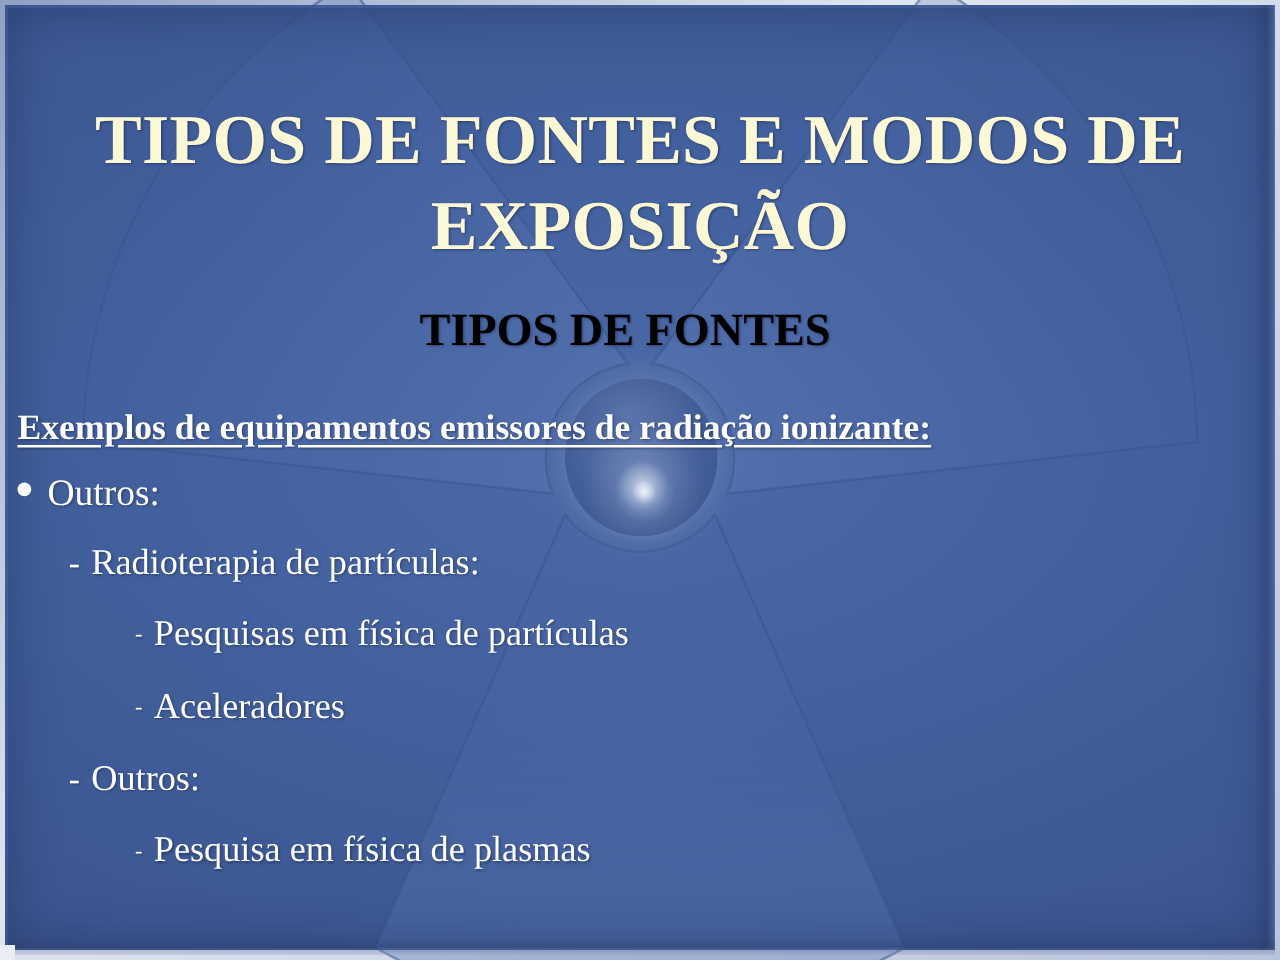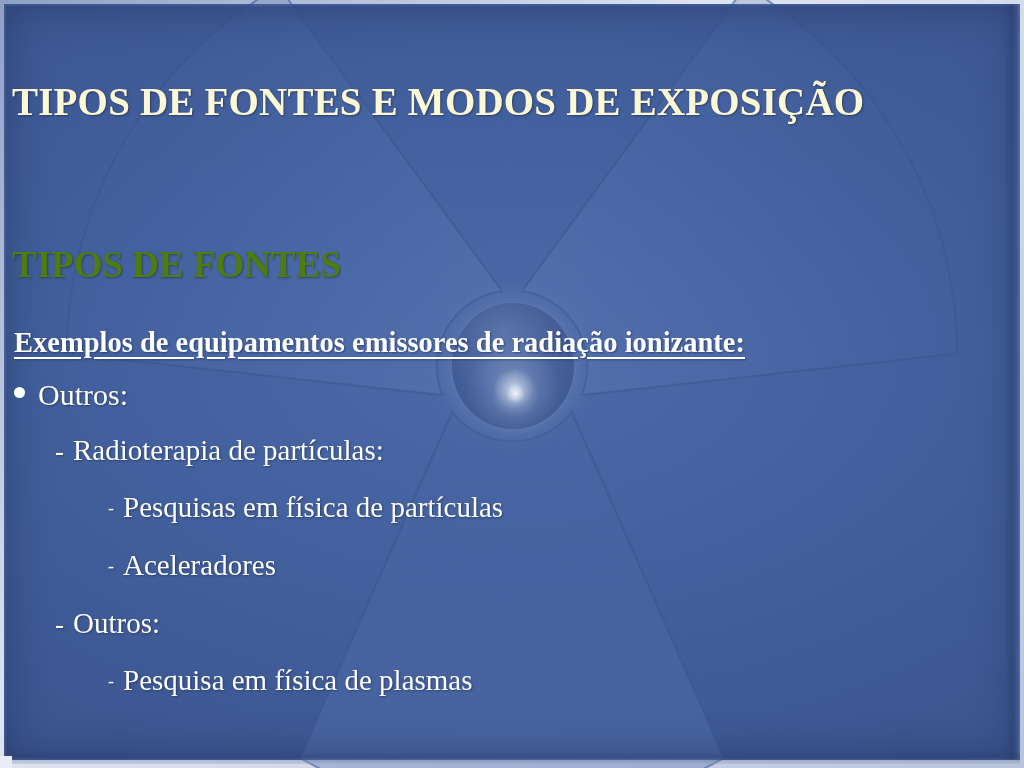--- a/index.html
+++ b/index.html
@@ -105,35 +105,35 @@
     left: 0;
     top: 0;
     width: 1024px;
     height: 768px;
   }
   .title {
     position: absolute;
     left: 12px;
     top: 78px;
     width: 1000px;
-    text-align: left;
+    text-align: center;
     color: #fcf7d4;
-    font-size: 39px;
+    font-size: 56px;
     font-weight: bold;
     line-height: 1.23;
     letter-spacing: 0.2px;
     text-shadow: 1px 1px 2px rgba(22,34,66,0.55);
   }
   .subtitle {
     position: absolute;
-    left: 12px;
+    left: 0;
     top: 243px;
     width: 1000px;
-    text-align: left;
-    color: #4d7c0f;
+    text-align: center;
+    color: #000000;
     font-size: 37px;
     font-weight: bold;
     text-shadow: 1px 1px 2px rgba(22,34,66,0.5);
   }
   .lead {
     position: absolute;
     left: 14px;
     top: 327px;
     width: 1000px;
     color: #ffffff;

